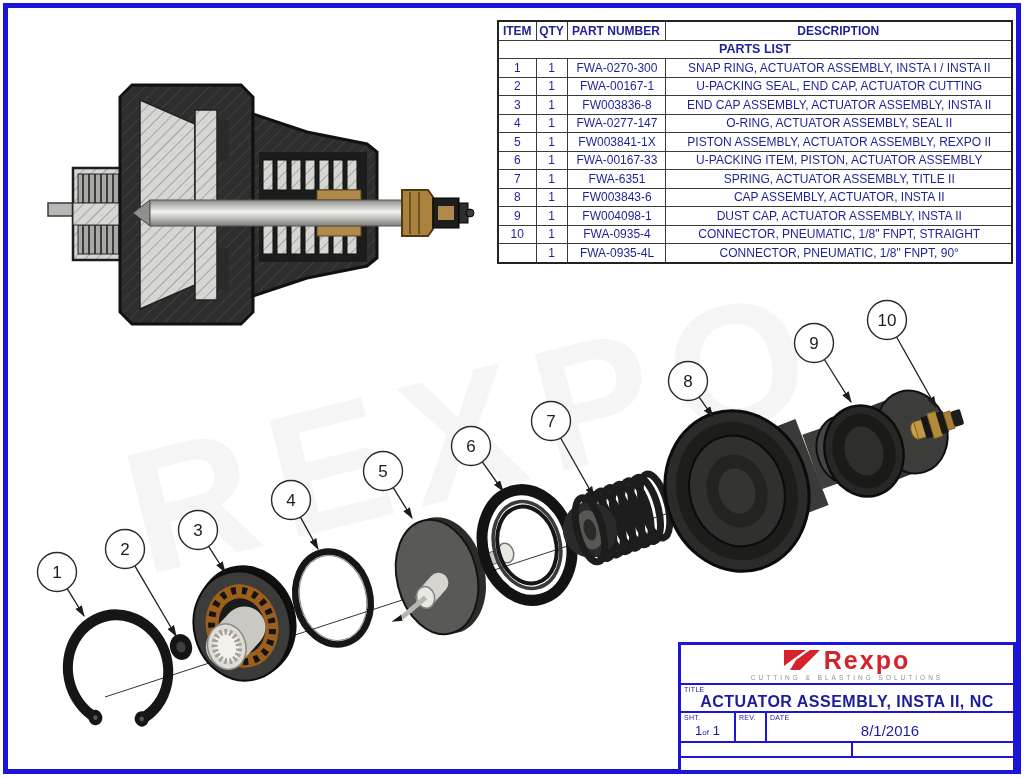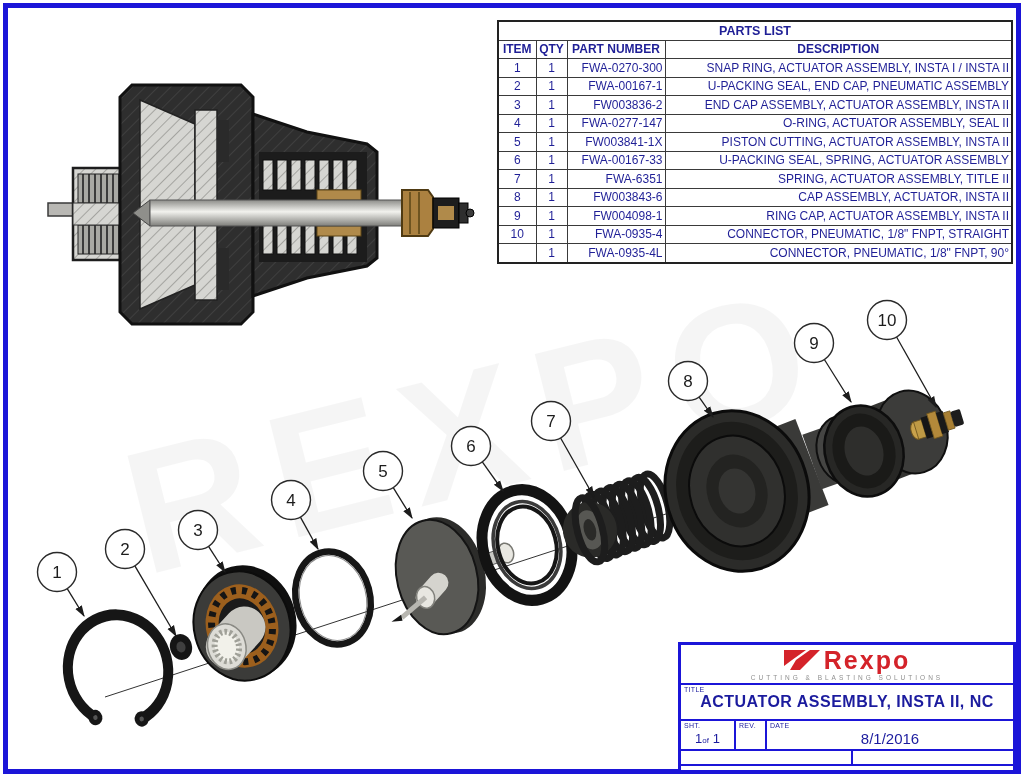--- a/index.html
+++ b/index.html
@@ -20,34 +20,34 @@
   
   table.parts{position:absolute;left:497px;top:20px;width:516px;z-index:3;
     border-collapse:collapse;table-layout:fixed;background:#fff;
     font-size:12px;color:#1f1f96;}
   table.parts th,table.parts td{border:1px solid #3a3a3a;height:17.5px;
     padding:0 2px;overflow:hidden;white-space:nowrap;}
   table.parts{border:2px solid #222;}
   table.parts .pl-title{font-weight:bold;text-align:center;font-size:12.5px;}
   table.parts th{font-weight:bold;text-align:center;}
   table.parts td.c0,table.parts td.c1{text-align:center;}
-  table.parts td.c2,table.parts td.c3{text-align:right;padding-left:4px;}
+  table.parts td.c2,table.parts td.c3{text-align:center;padding-left:4px;}
   col.w0{width:38px;}col.w1{width:31px;}col.w2{width:98px;}
   
   .tb{position:absolute;left:678px;top:642px;width:338px;height:131px;z-index:3;
     background:#fff;border:3px solid #1b15d8;box-sizing:border-box;
     display:flex;flex-direction:column;color:#1b1b9e;}
   .tb .row{position:relative;box-sizing:border-box;border-bottom:2px solid #1b15d8;}
   .tb .row:last-child{border-bottom:none;}
   .tb-logo{height:40px;display:flex;flex-direction:column;align-items:center;justify-content:center;}
   .logo-line{display:flex;align-items:center;gap:4px;line-height:1;}
   .logo-text{font-size:25px;font-weight:bold;color:#d4232a;letter-spacing:2px;
     font-family:"Liberation Sans",sans-serif;}
   .logo-sub{font-size:6.5px;color:#8f8f8f;letter-spacing:3px;margin-top:1px;}
-  .tb-title{height:36px;}
+  .tb-title{height:28px;}
   .tb-title .val{position:absolute;left:0;right:0;top:8px;text-align:center;
     font-size:16px;font-weight:bold;letter-spacing:0.5px;}
   .lbl{position:absolute;top:1px;left:3px;font-size:7px;letter-spacing:0.3px;color:#1b1b9e;}
   .tb-info{height:30px;display:flex;}
   .tb-info .cell{position:relative;box-sizing:border-box;border-right:2px solid #1b15d8;
     display:flex;align-items:flex-end;justify-content:center;}
   .tb-info .cell:last-child{border-right:none;}
   .cell-dwg{width:172px;}.cell-sht{width:55px;}.cell-rev{width:31px;}.cell-date{flex:1;}
   .dwg-val{font-size:19px;padding-bottom:1px;}
   .sht-val{font-size:13px;padding-bottom:3px;}
@@ -273,83 +273,83 @@
 
 <table class="parts">
   <colgroup>
       <col class="w0">
       <col class="w1">
       <col class="w2">
       <col>
     </colgroup>
   <thead>
     <tr>
-        <th class="pl-title" colspan="4">PARTS LIST</th>
-      </tr>
-    <tr>
       <th>ITEM</th>
       <th>QTY</th>
       <th>PART NUMBER</th>
       <th>DESCRIPTION</th>
     </tr>
+    <tr>
+        <th class="pl-title" colspan="4">PARTS LIST</th>
+      </tr>
   </thead>
   <tbody>
       <tr>
         <td class="c0">1</td>
         <td class="c1">1</td>
         <td class="c2">FWA-0270-300</td>
         <td class="c3">SNAP RING, ACTUATOR ASSEMBLY, INSTA I / INSTA II</td>
       </tr>
       <tr>
         <td class="c0">2</td>
         <td class="c1">1</td>
         <td class="c2">FWA-00167-1</td>
-        <td class="c3">U-PACKING SEAL, END CAP, PNEUMATIC ASSEMBLY</td>
+        <td class="c3">U-PACKING SEAL, END CAP, ACTUATOR CUTTING</td>
       </tr>
       <tr>
         <td class="c0">3</td>
         <td class="c1">1</td>
-        <td class="c2">FW003836-2</td>
+        <td class="c2">FW003836-8</td>
         <td class="c3">END CAP ASSEMBLY, ACTUATOR ASSEMBLY, INSTA II</td>
       </tr>
       <tr>
         <td class="c0">4</td>
         <td class="c1">1</td>
         <td class="c2">FWA-0277-147</td>
         <td class="c3">O-RING, ACTUATOR ASSEMBLY, SEAL II</td>
       </tr>
       <tr>
         <td class="c0">5</td>
         <td class="c1">1</td>
         <td class="c2">FW003841-1X</td>
-        <td class="c3">PISTON CUTTING, ACTUATOR ASSEMBLY, INSTA II</td>
+        <td class="c3">PISTON ASSEMBLY, ACTUATOR ASSEMBLY, REXPO II</td>
       </tr>
       <tr>
         <td class="c0">6</td>
         <td class="c1">1</td>
         <td class="c2">FWA-00167-33</td>
-        <td class="c3">U-PACKING SEAL, SPRING, ACTUATOR ASSEMBLY</td>
+        <td class="c3">U-PACKING ITEM, PISTON, ACTUATOR ASSEMBLY</td>
       </tr>
       <tr>
         <td class="c0">7</td>
         <td class="c1">1</td>
         <td class="c2">FWA-6351</td>
         <td class="c3">SPRING, ACTUATOR ASSEMBLY, TITLE II</td>
       </tr>
       <tr>
         <td class="c0">8</td>
         <td class="c1">1</td>
         <td class="c2">FW003843-6</td>
         <td class="c3">CAP ASSEMBLY, ACTUATOR, INSTA II</td>
       </tr>
       <tr>
         <td class="c0">9</td>
         <td class="c1">1</td>
         <td class="c2">FW004098-1</td>
-        <td class="c3">RING CAP, ACTUATOR ASSEMBLY, INSTA II</td>
+        <td class="c3">DUST CAP, ACTUATOR ASSEMBLY, INSTA II</td>
       </tr>
       <tr>
         <td class="c0">10</td>
         <td class="c1">1</td>
         <td class="c2">FWA-0935-4</td>
         <td class="c3">CONNECTOR, PNEUMATIC, 1/8" FNPT, STRAIGHT</td>
       </tr>
       <tr>
         <td class="c0"></td>
         <td class="c1">1</td>

